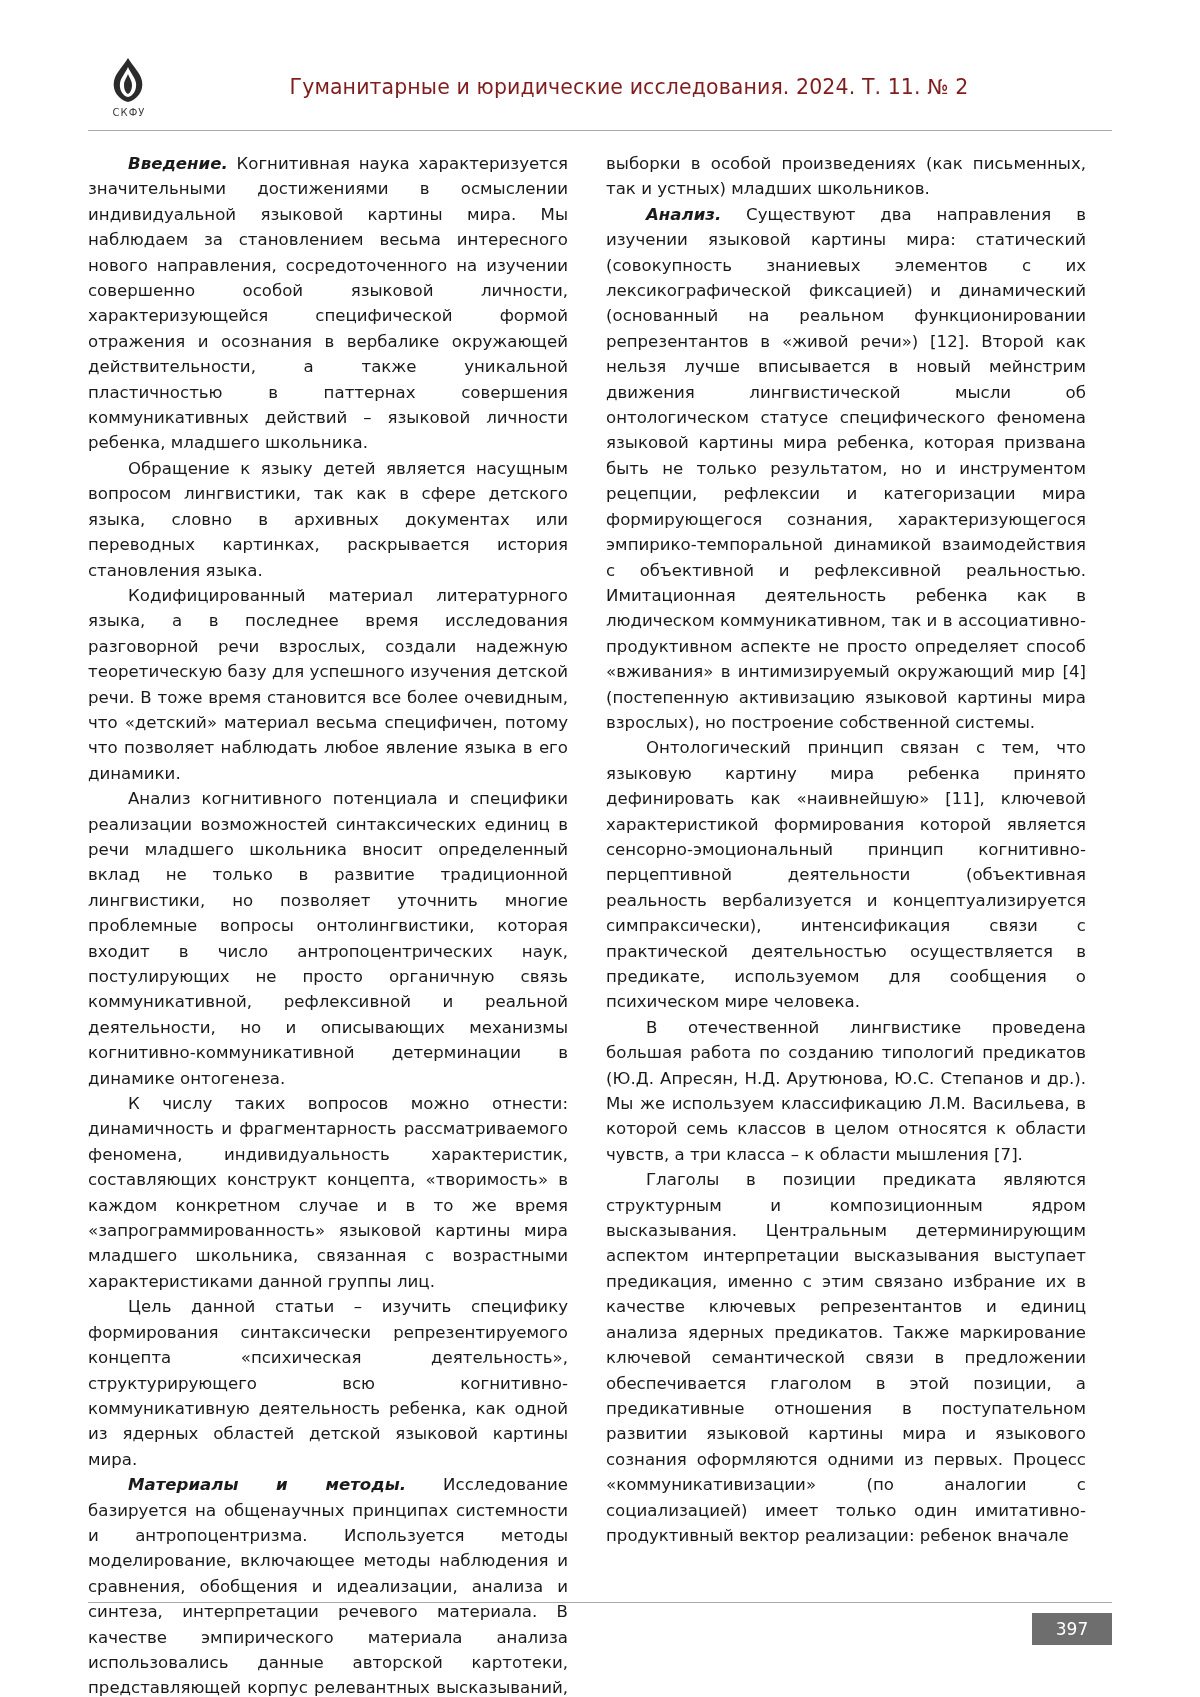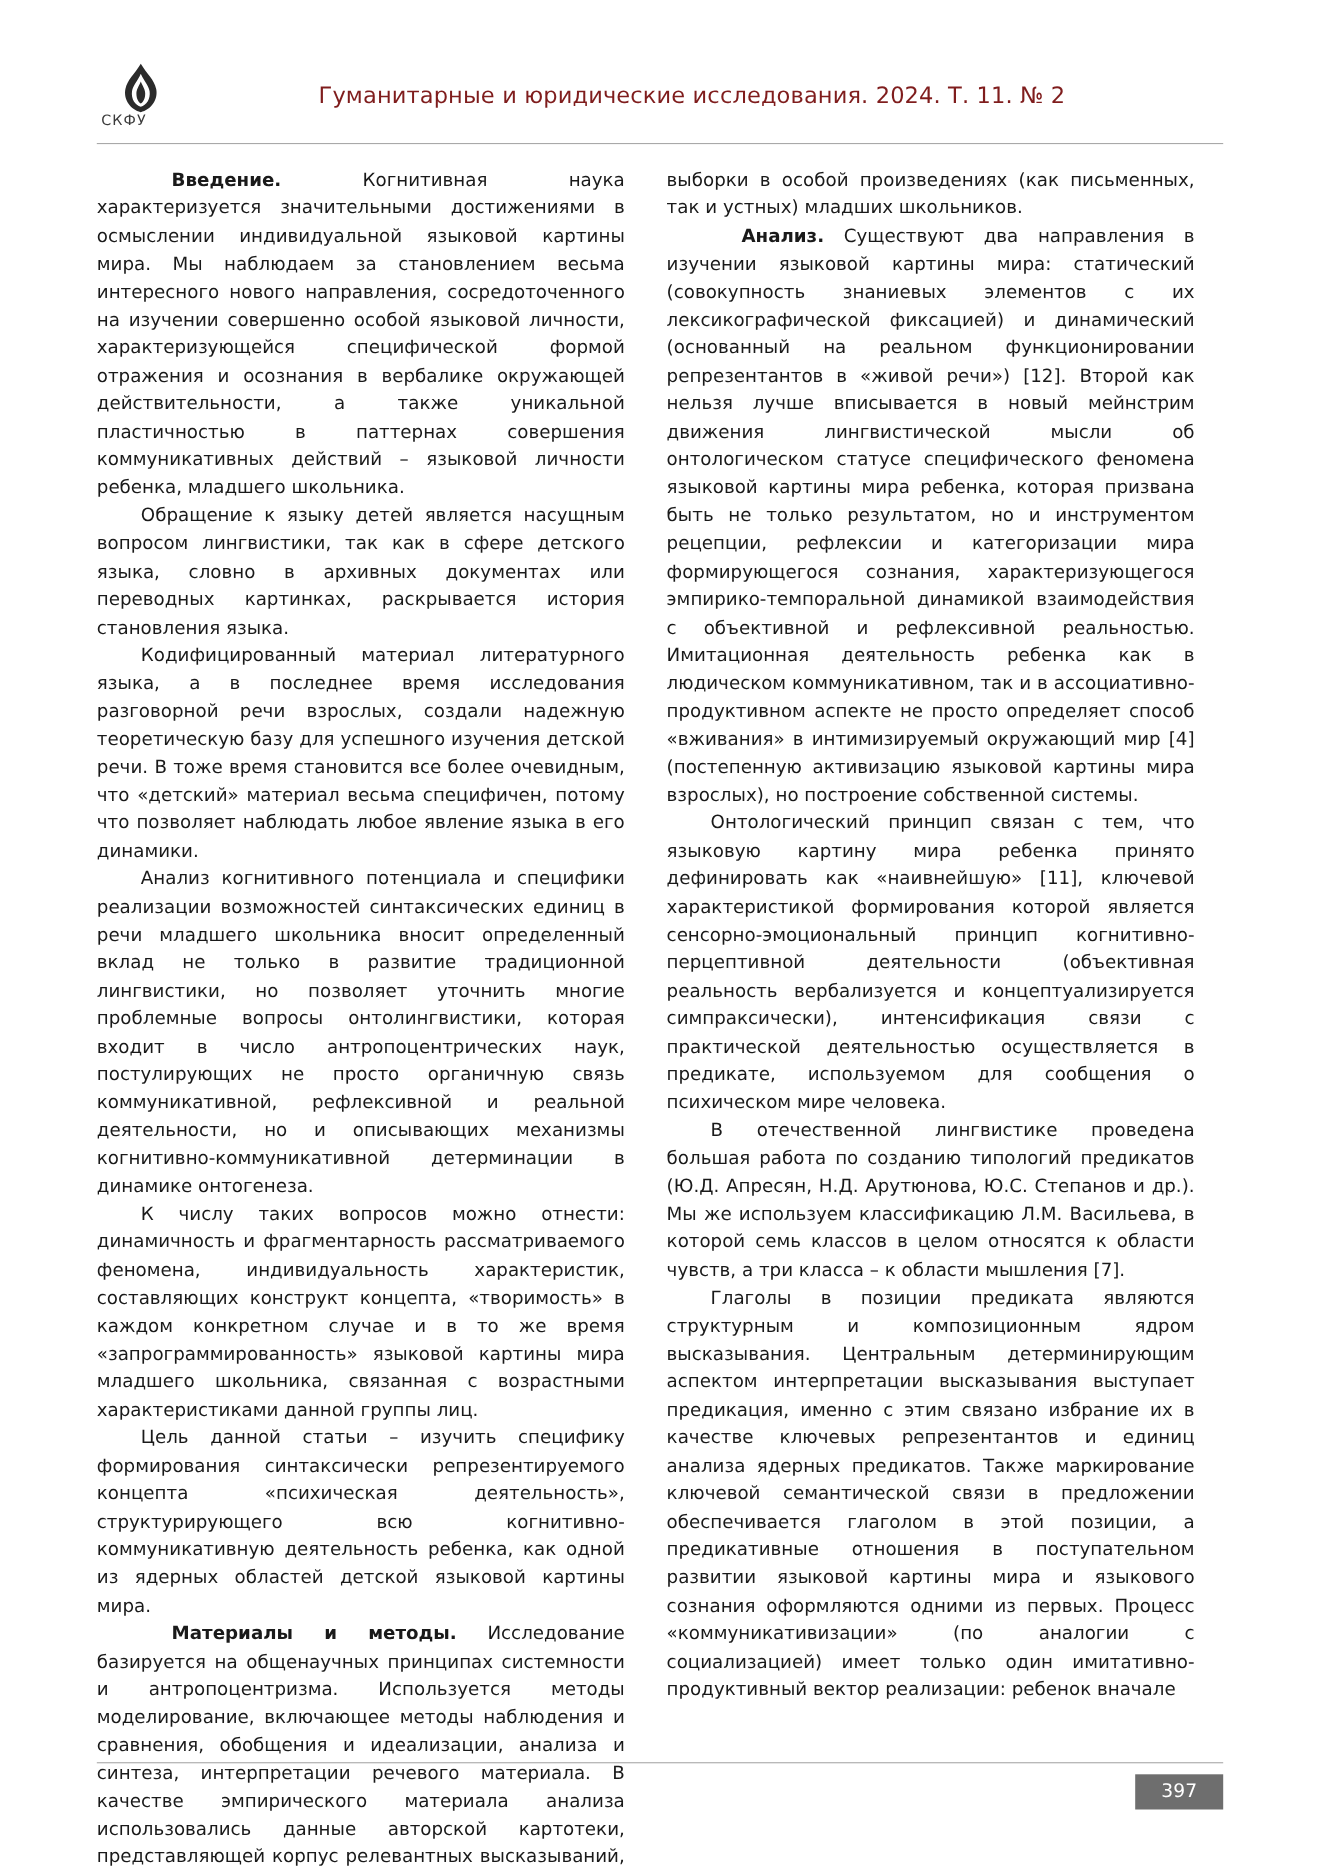--- a/index.html
+++ b/index.html
@@ -33,23 +33,23 @@
     position: relative;
     flex: 0 0 auto;
     margin-left: 4px;
   }
   .logo svg { display: block; }
   .logo-text {
     position: absolute;
     left: 0;
     right: 0;
     bottom: 2px;
-    text-align: left;
+    text-align: center;
     font-family: "DejaVu Sans", sans-serif;
-    font-size: 13px;
+    font-size: 10px;
     letter-spacing: 1px;
     color: #3b3b3b;
   }
   .header-title {
     flex: 1 1 auto;
     text-align: center;
     font-size: 20.5px;
     color: #7f1d1d;
     font-family: "DejaVu Sans", sans-serif;
     letter-spacing: 0.1px;
@@ -76,21 +76,21 @@
     text-justify: inter-word;
     font-size: 16.6px;
     line-height: 25.4px;
     font-family: "DejaVu Sans", sans-serif;
     hyphens: none;
   }
   p + p { margin-top: 0; }
   .indent { text-indent: 40px; }
   .lead {
     font-weight: bold;
-    margin-left: 28px;
+    font-style: italic;
   }
   
   .footer {
     position: absolute;
     left: 88px;
     right: 88px;
     bottom: 52px;
   }
   .footer-rule {
     height: 1px;

